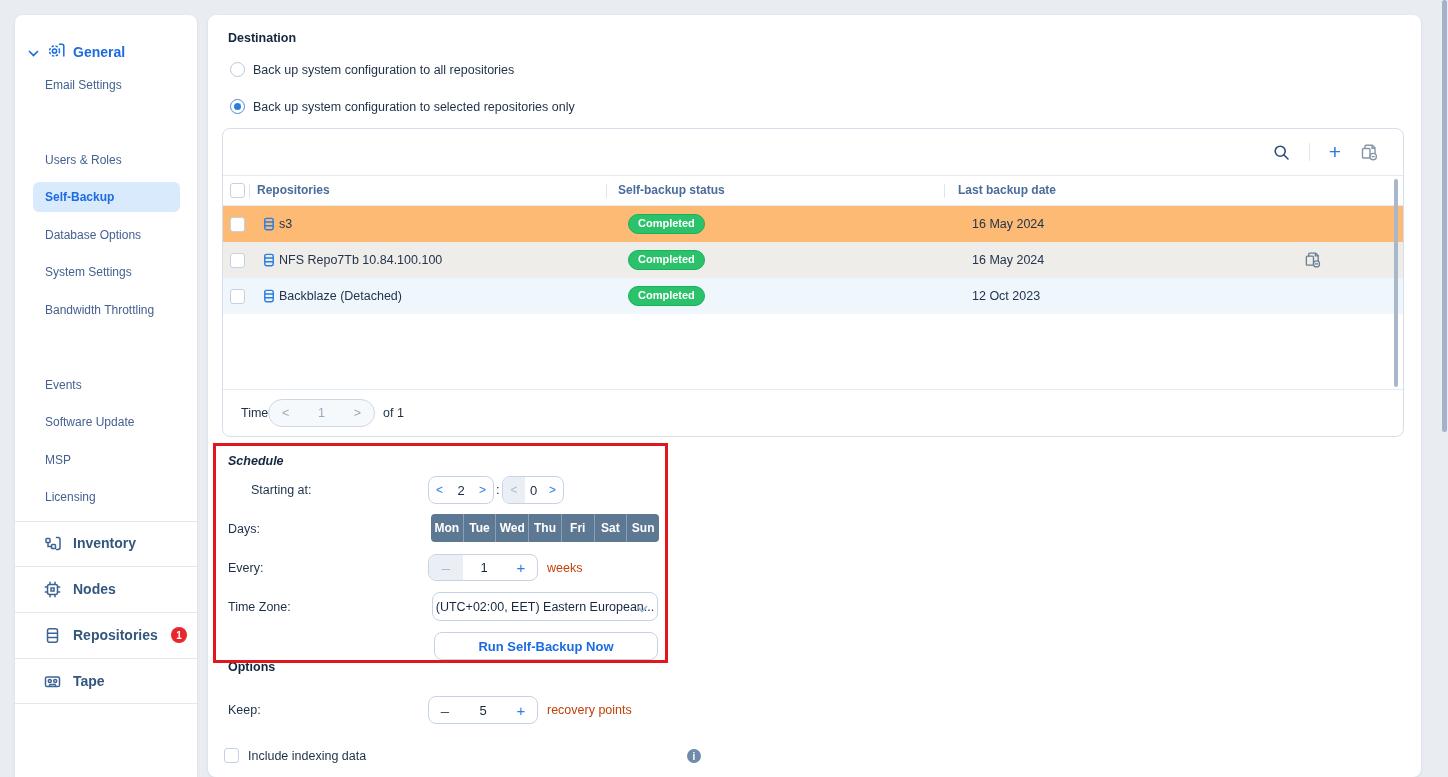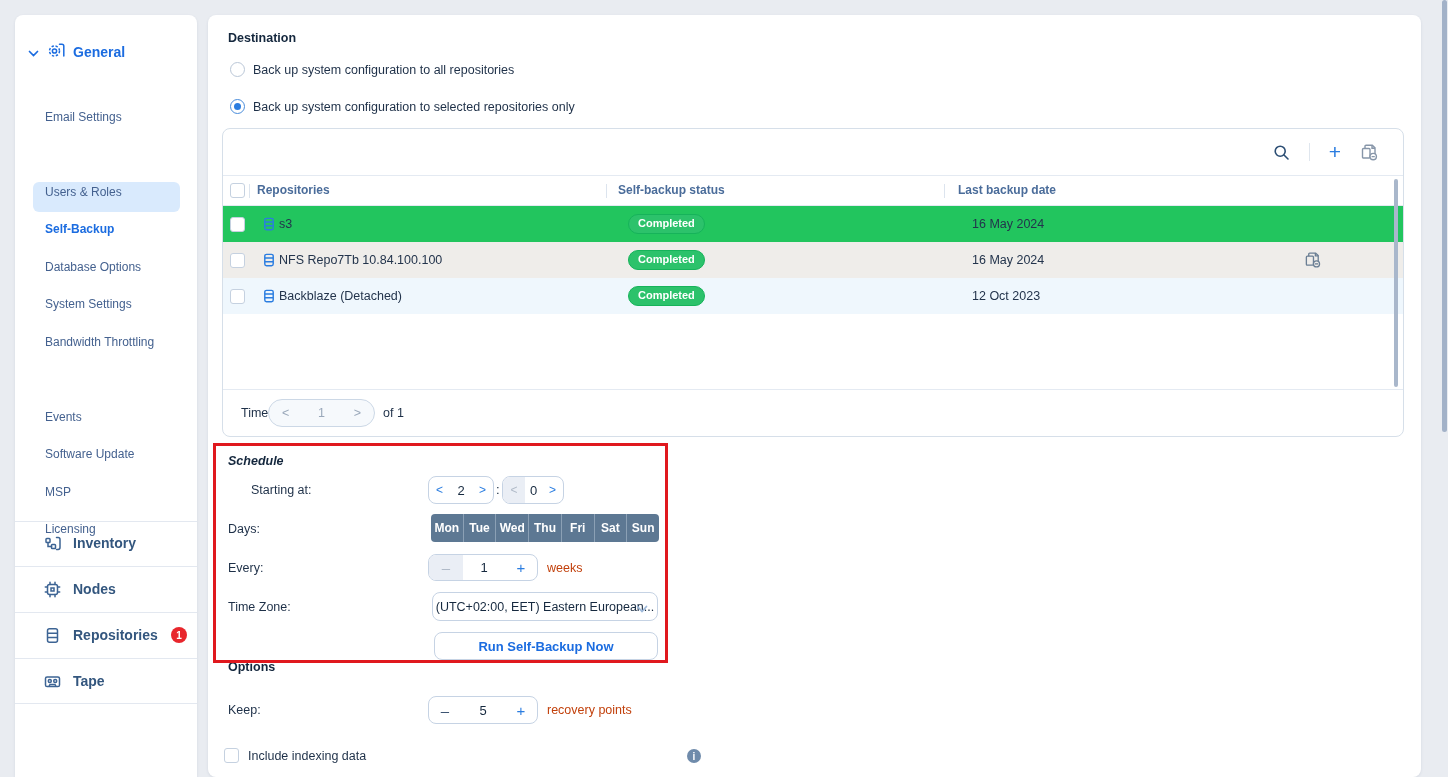--- a/index.html
+++ b/index.html
@@ -5,21 +5,21 @@
   html,body{margin:0;padding:0;background:#e9ecf1;}
   #screen{position:relative;width:1448px;height:777px;background:#e9ecf1;
     font-family:"Liberation Sans","DejaVu Sans",sans-serif;color:#16293f;overflow:hidden;}
   .card{position:absolute;background:#fff;border-radius:8px;box-shadow:0 1px 3px rgba(40,60,100,.10);}
 
   
   #sidebar{left:15px;top:15px;width:182px;height:762px;border-radius:8px 8px 0 0;}
   .sgen-head{position:absolute;left:12px;top:26px;display:flex;align-items:flex-end;gap:7px;
     font-size:14px;font-weight:bold;color:#1b6ce0;cursor:pointer;}
   .snav-item{position:absolute;left:0;width:182px;height:30px;line-height:30px;padding-left:30px;
-    box-sizing:border-box;font-size:12px;color:#44618f;cursor:pointer;white-space:nowrap;margin-top:32px;}
+    box-sizing:border-box;font-size:12px;color:#44618f;cursor:pointer;white-space:nowrap;}
   .snav-active-bg{position:absolute;left:18px;width:147px;height:30px;background:#d9eafd;border-radius:6px;}
   .snav-item.active{color:#1b6ce0;}
   .ssep{position:absolute;left:0;width:182px;height:1px;background:#e3e8f0;}
   .ssec{position:absolute;left:28px;height:30px;display:flex;align-items:center;gap:11px;
     font-size:14px;font-weight:bold;color:#33567e;cursor:pointer;}
   .badge-red{position:absolute;width:16px;height:16px;border-radius:50%;background:#e8262c;color:#fff;
     font-size:10px;font-weight:bold;display:flex;align-items:center;justify-content:center;}
 
   
   #main{left:208px;top:15px;width:1213px;height:762px;}
@@ -206,21 +206,21 @@
       <div class="colhead">
         <span class="chk" style="position:absolute;left:7px;top:7px;"></span>
         <span class="col-sep" style="left:26px;"></span>
         <span class="ct" style="left:34px;">Repositories</span>
         <span class="col-sep" style="left:383px;"></span>
         <span class="ct" style="left:395px;">Self-backup status</span>
         <span class="col-sep" style="left:721px;"></span>
         <span class="ct" style="left:735px;">Last backup date</span>
       </div>
 
-      <div class="t-row" style="top:77px;background:#22c55e;">
+      <div class="t-row" style="top:77px;background:#fdba74;">
         <span class="cell" style="left:7px;">
             <span class="chk"></span>
           </span>
         <span class="cell" style="left:38px;">
           <svg width="16" height="16" viewBox="0 0 19 19" fill="none" stroke="#2b7de0" stroke-width="1.7">
               <rect x="4.5" y="2.8" width="10" height="13.5" rx="2"></rect>
               <path d="M4.5 7.2h10M4.5 11.6h10"></path>
             </svg>
         </span>
         <span class="cell rname" style="left:56px;">s3</span>

